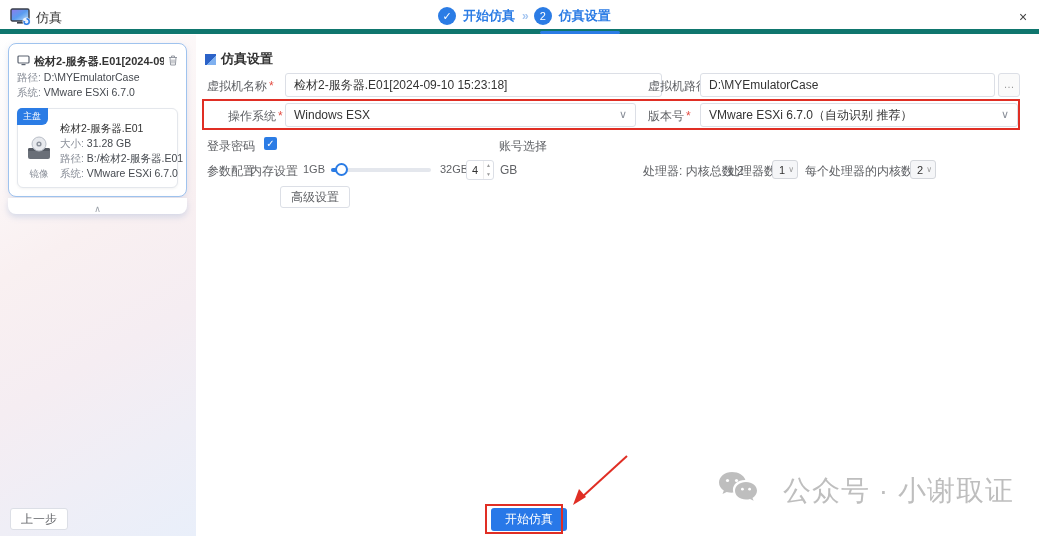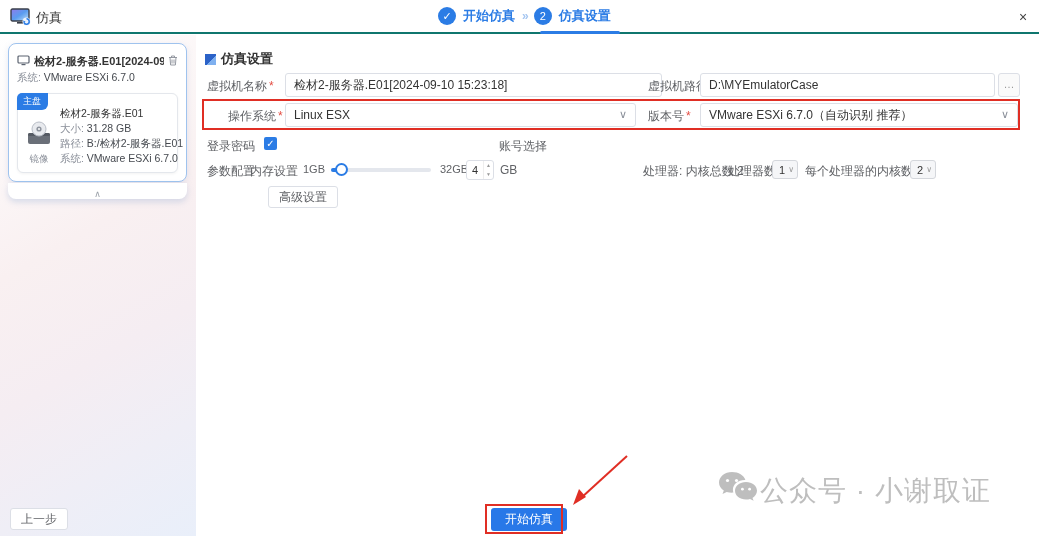--- a/index.html
+++ b/index.html
@@ -2,21 +2,21 @@
 <html><head>
 <meta charset="utf-8">
 <style>
   * { margin:0; padding:0; box-sizing:border-box; }
   html,body { width:1039px; height:536px; overflow:hidden; background:#fff;
     font-family:"Liberation Sans","DejaVu Sans",sans-serif; }
   #app { position:relative; width:1039px; height:536px; background:#fff; }
 
   
   .topbar { position:absolute; left:0; top:0; width:1039px; height:34px; background:#fff;
-    border-bottom:2px solid #0f766e; z-index:5; }
+    border-bottom:5px solid #0f766e; z-index:5; }
   .app-title { position:absolute; left:36px; top:9px; font-size:13px; color:#333; }
   .app-icon { position:absolute; left:10px; top:8px; }
   .steps { position:absolute; left:438px; top:7px; display:flex; align-items:center; gap:7px; }
   .step-circle { width:18px; height:18px; border-radius:50%; background:#2b7ce5; color:#fff;
     font-size:11px; display:flex; align-items:center; justify-content:center; }
   .step-label { font-size:13px; font-weight:700; color:#2b7ce5; }
   .step-sep { font-size:12px; color:#a5c6f1; letter-spacing:-2px; font-weight:700; }
   .step-underline { position:absolute; left:540px; top:31px; width:80px; height:3px;
     background:#2b7ce5; border-radius:2px; }
   .close-x { position:absolute; left:1014px; top:8px; width:18px; height:18px; font-size:14px;
@@ -82,21 +82,21 @@
   .ghost-btn { position:absolute; height:22px; border:1px solid #dcdfe6; border-radius:3px; background:#fff;
     color:#606266; font-size:12px; padding:0 10px; cursor:pointer;
     font-family:"Liberation Sans","DejaVu Sans",sans-serif; }
   .primary-btn { position:absolute; height:23px; border:none; border-radius:3px; background:#2878e8;
     color:#fff; font-size:12px; padding:0 14px; cursor:pointer;
     font-family:"Liberation Sans","DejaVu Sans",sans-serif; }
 
   
   .annot-rect { position:absolute; border:2px solid #e02e24; z-index:8; pointer-events:none; }
   .annot-arrow { position:absolute; z-index:8; pointer-events:none; }
-  .watermark { position:absolute; left:716px; top:470px; display:flex; align-items:center; gap:0;
+  .watermark { position:absolute; left:716px; top:470px; display:flex; align-items:center; gap:23px;
     opacity:.92; }
   .watermark-text { font-size:28px; color:#b9b9b9; letter-spacing:1px; }
 </style>
 </head>
 <body>
 
 <div id="app">
 
   <div class="topbar">
     <span class="app-icon">
@@ -139,20 +139,22 @@
               <rect x="4.5" y="9" width="4" height="1.2" fill="#5b6370"></rect>
             </svg>
           </span>
           <span class="card-title">检材2-服务器.E01[2024-09-1...</span>
           <span>
             <svg width="10" height="11" viewBox="0 0 10 11">
               <path d="M1 2.5h8M3.5 2.5V1h3v1.5M2 2.5l.6 7.5h4.8l.6-7.5M4 4.5v4M6 4.5v4" fill="none" stroke="#8a8f99" stroke-width="0.9"></path>
             </svg>
           </span>
         </div>
+        <div class="info-line"><span class="info-label">路径:</span>
+          <span class="info-value">D:\MYEmulatorCase</span></div>
         <div class="info-line"><span class="info-label">系统:</span>
           <span class="info-value">VMware ESXi 6.7.0</span></div>
 
         <div class="evi-item">
           <span class="evi-badge">主盘</span>
           <div class="evi-row">
             <div class="evi-left">
               <span>
                 <svg width="30" height="26" viewBox="0 0 30 26">
                   <rect x="4" y="12" width="22" height="11" rx="2" fill="#6a6f78"></rect>
@@ -189,21 +191,21 @@
 
   <span class="flabel" style="left:207px; top:78px;"><span>虚拟机名称</span><span class="req">*</span></span>
   <input class="tinput" style="left: 285px; top: 73px; width: 377px;" value="检材2-服务器.E01[2024-09-10 15:23:18]">
   <span class="flabel" style="left:648px; top:78px;">虚拟机路径</span>
   <input class="tinput" style="left: 700px; top: 73px; width: 295px;" value="D:\MYEmulatorCase">
   <span class="browse-btn" style="left:998px; top:73px;">…</span>
 
   <div class="red-box" style="left:202px; top:99px; width:818px; height:31px;"></div>
   <span class="flabel" style="left:228px; top:108px;"><span>操作系统</span><span class="req">*</span></span>
   <div class="sel" style="left:285px; top:103px; width:351px;">
-    <span>Linux ESX</span>
+    <span>Windows ESX</span>
     <span class="chev">∨</span>
   </div>
   <span class="flabel" style="left:648px; top:108px;"><span>版本号</span><span class="req">*</span></span>
   <div class="sel" style="left:700px; top:103px; width:318px;">
     <span>VMware ESXi 6.7.0（自动识别 推荐）</span>
     <span class="chev">∨</span>
   </div>
 
   <span class="flabel" style="left:207px; top:138px;">登录密码</span>
   <span class="checkbox" style="left:264px; top:137px;">✓</span>
@@ -231,21 +233,21 @@
   <div class="mini-dd" style="left:772px; top:160px;">
     <span>1</span>
     <span class="chev">∨</span>
   </div>
   <span class="plain" style="left:805px; top:163px;">每个处理器的内核数量</span>
   <div class="mini-dd" style="left:910px; top:160px;">
     <span>2</span>
     <span class="chev">∨</span>
   </div>
 
-  <button class="ghost-btn" style="left:268px; top:186px;">高级设置</button>
+  <button class="ghost-btn" style="left:280px; top:186px;">高级设置</button>
 
   <button class="ghost-btn" style="left:10px; top:508px; width:58px;">上一步</button>
   <div class="annot-rect" style="left:485px; top:504px; width:78px; height:30px;"></div>
   <button class="primary-btn" style="left:491px; top:508px;">开始仿真</button>
 
   <svg class="annot-arrow" style="left:555px; top:448px;" width="90" height="70" viewBox="0 0 90 70">
     <line x1="72" y1="8" x2="26" y2="50" stroke="#e02e24" stroke-width="2"></line>
     <polygon points="18,57 31,49 24,41" fill="#e02e24"></polygon>
   </svg>
 

